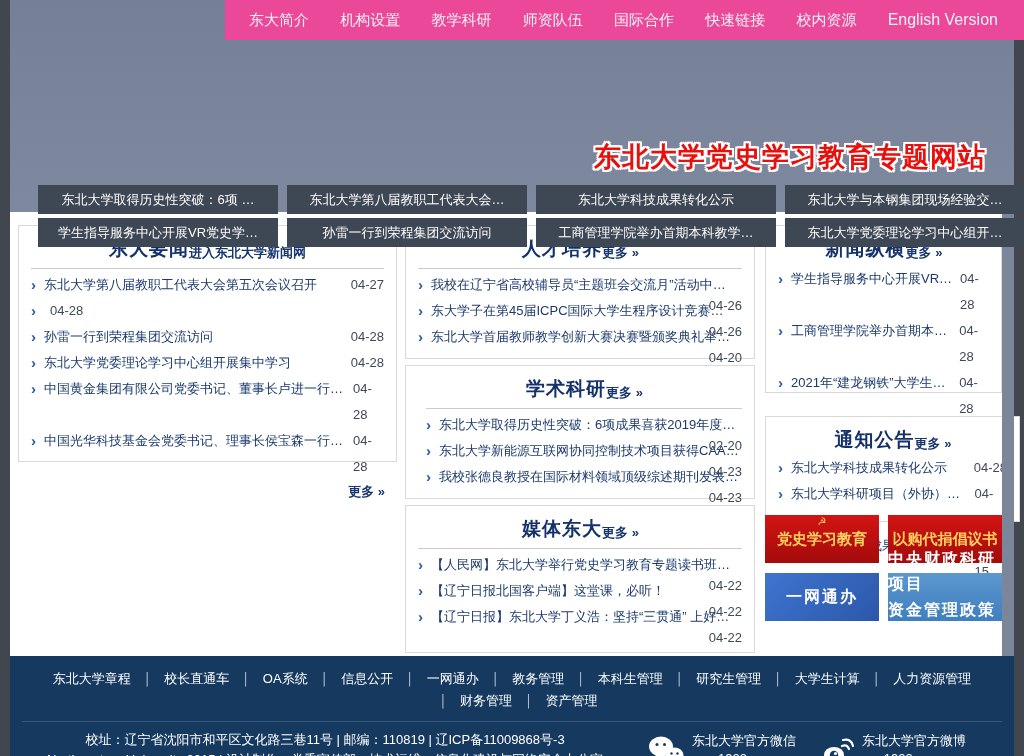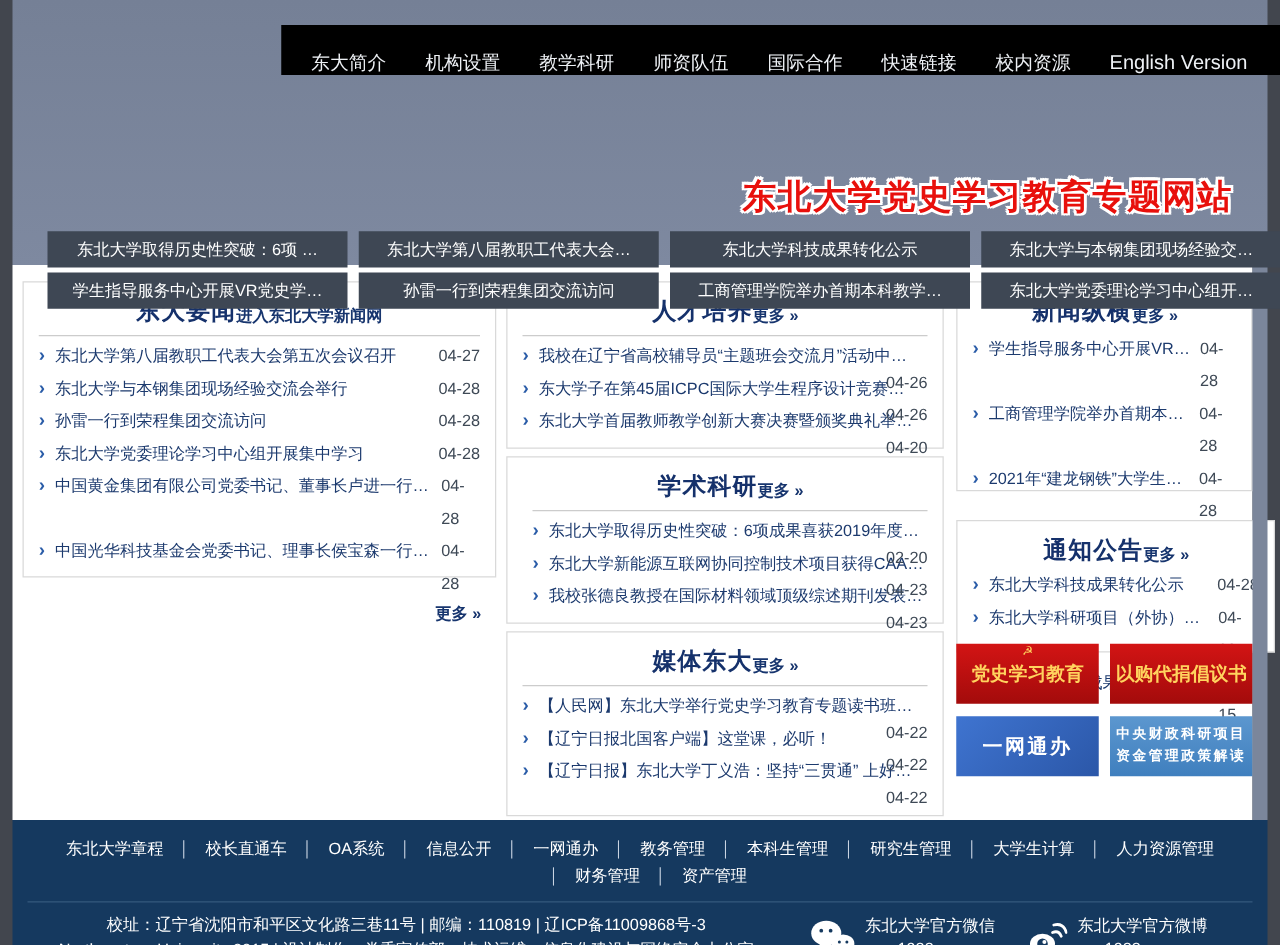--- a/index.html
+++ b/index.html
@@ -9,23 +9,23 @@
 
   
   .banner { position:absolute; left:10px; top:0; width:1004px; height:212px;
             background:linear-gradient(#758096,#7e89a0); }
   .banner-title { position:absolute; right:28px; top:139px; font-size:27px; font-weight:bold;
             color:#e8100c; letter-spacing:1px; white-space:nowrap;
             text-shadow:-2px -2px 0 #fff,2px -2px 0 #fff,-2px 2px 0 #fff,2px 2px 0 #fff,
                         -2px 0 0 #fff,2px 0 0 #fff,0 -2px 0 #fff,0 2px 0 #fff; }
 
   
-  .navbar { position:absolute; left:225px; top:0; width:799px; height:40px; background:#000000;
-            display:flex; align-items:flex-end; justify-content:space-between;
-            padding:0 26px 0 24px; z-index:6;margin-top:20px; }
+  .navbar { position:absolute; left:225px; top:0; width:799px; height:40px; background:#ec4899;
+            display:flex; align-items:center; justify-content:space-between;
+            padding:0 26px 0 24px; z-index:6; }
   .nav-item { color:#eef1f5; font-size:15px; white-space:nowrap; cursor:pointer; }
   .nav-item.en { font-size:16px; }
 
   
   .ticker { position:absolute; left:38px; top:185px; width:987px; z-index:5;text-align:right; }
   .ticker-row { display:flex; gap:9px; margin-bottom:4px; }
   .tbox { flex:1 1 0; height:29px; background:#3e4754; color:#fff; font-size:13px;
           display:flex; align-items:center; justify-content:center;
           white-space:nowrap; overflow:hidden; padding:0 8px; cursor:pointer; }
 
@@ -63,21 +63,21 @@
 
   
   .btn-grid { position:absolute; left:755px; top:303px; width:237px;
               display:grid; grid-template-columns:1fr 1fr; gap:10px 9px; }
   .pbtn { height:48px; display:flex; align-items:center; justify-content:center;
           font-weight:bold; position:relative; cursor:pointer; }
   .pbtn.red  { background:linear-gradient(#d31414,#a30b0b); color:#ffd35e; font-size:15px; }
   .pbtn .emblem { position:absolute; top:1px; left:50%; transform:translateX(-50%);
                   font-size:10px; color:#ffd35e; font-weight:normal; }
   .pbtn.blue { background:linear-gradient(135deg,#3f74d0,#2b57a8); color:#fff; font-size:16px; letter-spacing:2px; }
-  .pbtn.lightblue { background:linear-gradient(#5c97cf,#3f7fbe); color:#fff; font-size:11px;
+  .pbtn.lightblue { background:linear-gradient(#5c97cf,#3f7fbe); color:#fff; font-size:16px;
                     flex-direction:column; line-height:1.6; letter-spacing:2px; }
 
   
   .footer { position:absolute; left:10px; top:656px; width:1004px; height:100px; background:#15395f; color:#fff; }
   .footer-links { text-align:center; font-size:13px; padding:12px 40px 0; line-height:1.7; }
   .flink { white-space:nowrap; cursor:pointer; }
   .flink + .flink::before { content:"│"; margin:0 13px; color:#c9d4e2; font-size:12px; cursor:default; }
   .footer-divider { border:none; border-top:1px solid #35597e; margin:9px 12px 0; }
   .footer-bottom { display:flex; align-items:center; padding:8px 6px 0 6px; }
   .addr { width:618px; text-align:center; font-size:13px; line-height:1.5; }
@@ -129,21 +129,20 @@
       </div>
       <hr class="panel-divider">
       <ul class="newslist inline">
         <li>
             <span class="bu">›</span>
             <span class="t">东北大学第八届教职工代表大会第五次会议召开</span>
             <span class="d">04-27</span>
           </li>
         <li>
             <span class="bu">›</span>
-            <span class="t">东北大学与本钢集团现场经验交流会举行</span>
             <span class="d">04-28</span>
           </li>
         <li>
             <span class="bu">›</span>
             <span class="t">孙雷一行到荣程集团交流访问</span>
             <span class="d">04-28</span>
           </li>
         <li>
             <span class="bu">›</span>
             <span class="t">东北大学党委理论学习中心组开展集中学习</span>

